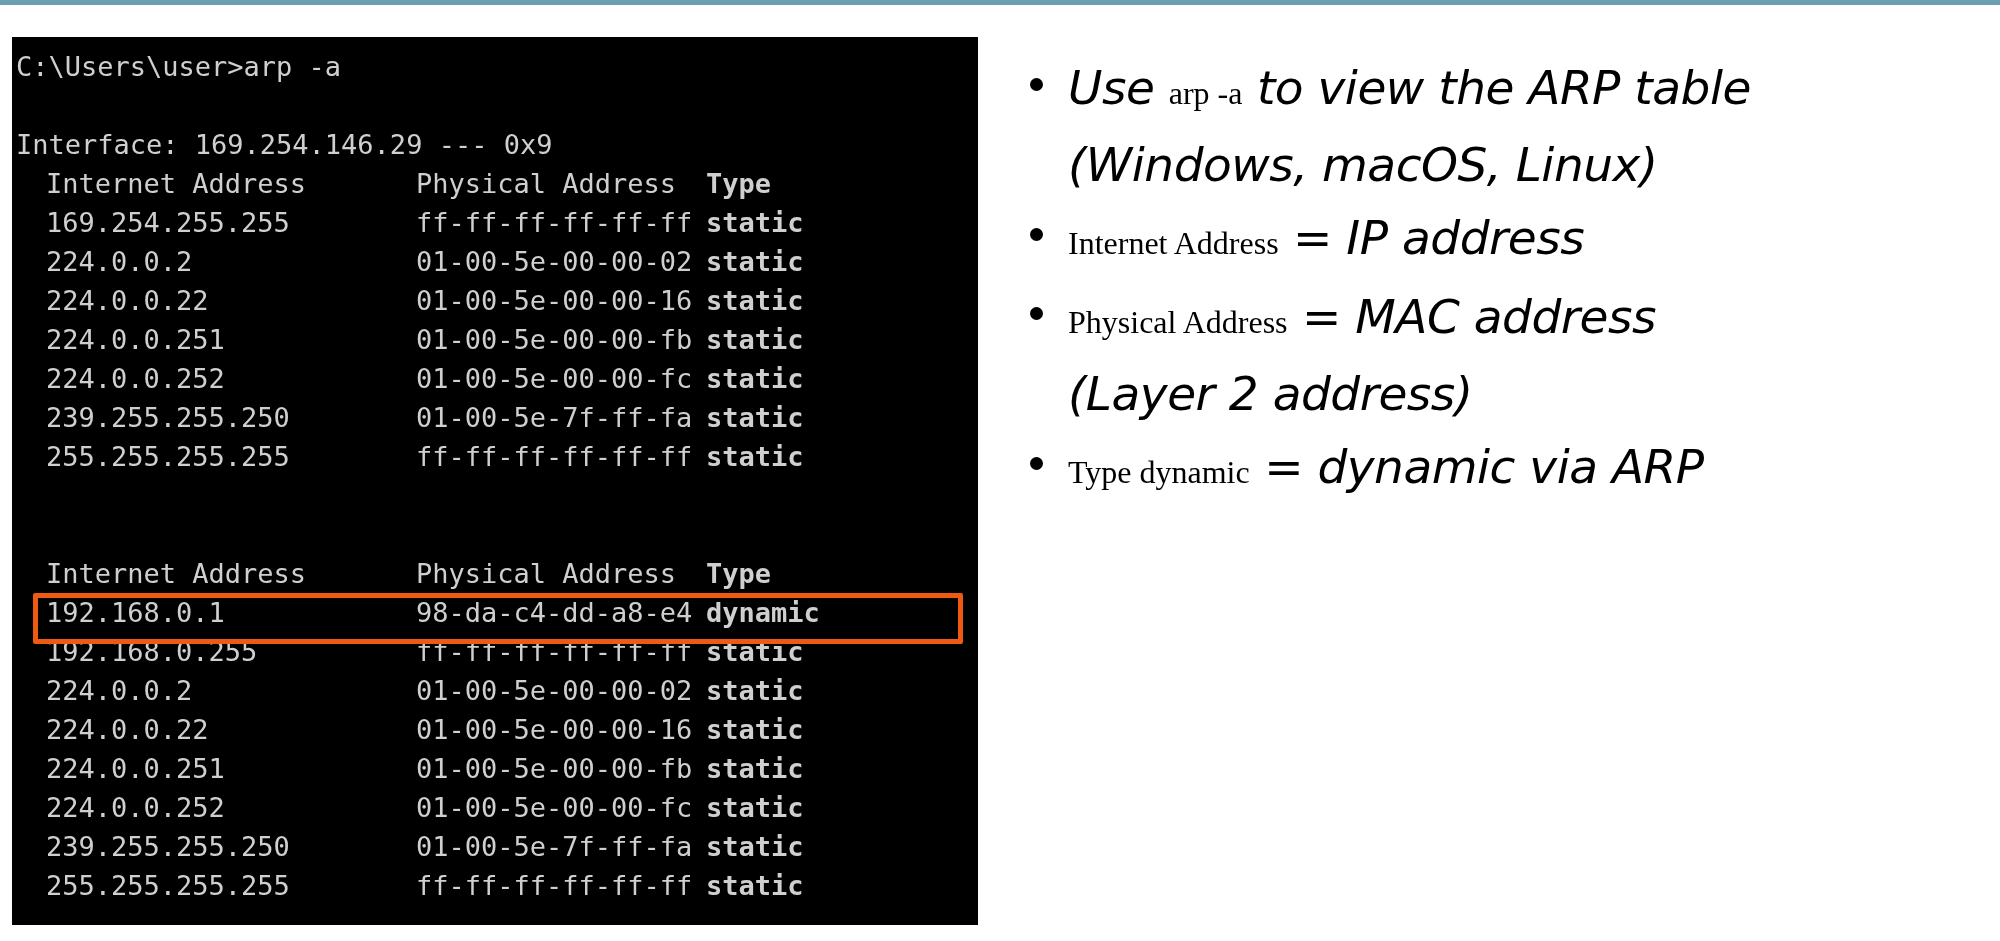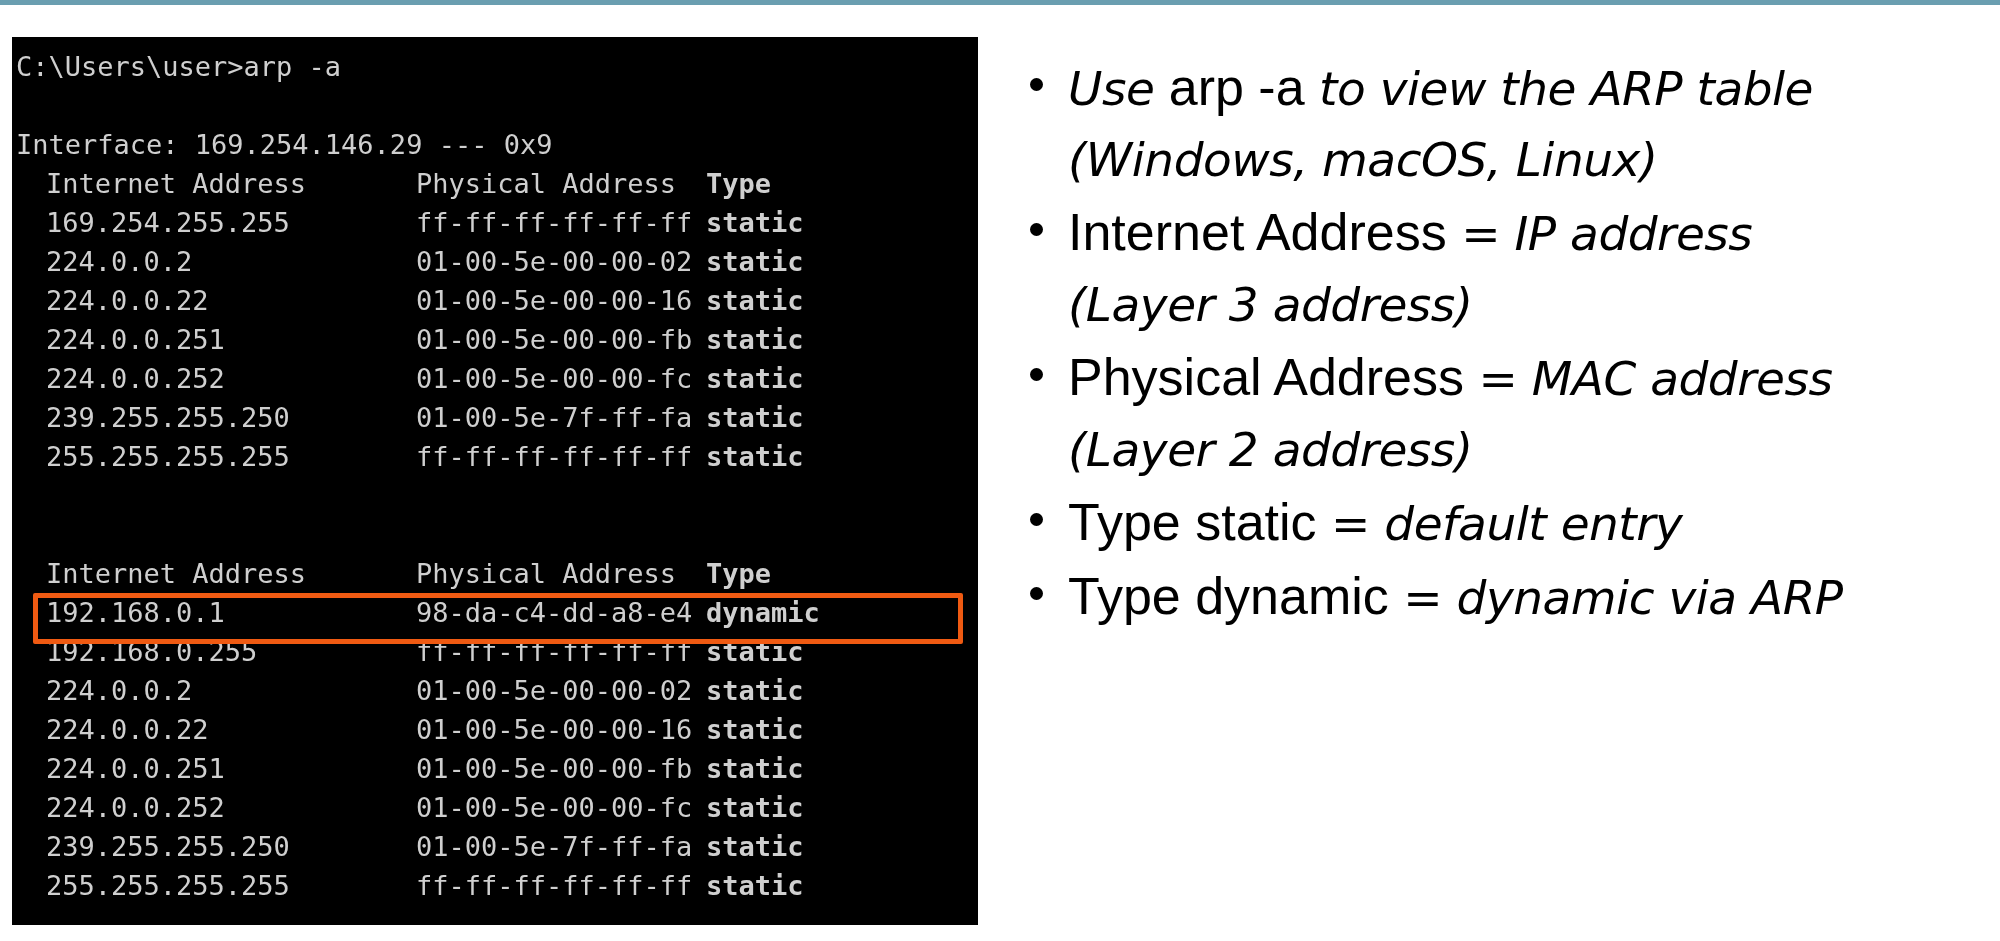--- a/index.html
+++ b/index.html
@@ -92,23 +92,23 @@
   .bline {
     font-family: "DejaVu Sans", sans-serif;
     font-style: italic;
     font-size: 47px;
     line-height: 71px;
     color: #000;
     white-space: nowrap;
     letter-spacing: -0.5px;
   }
   .code {
-    font-family: Liberation Sans, sans-serif;
+    font-family: Liberation Serif, serif;
     font-style: normal;
-    font-size: 52px;
+    font-size: 32px;
     letter-spacing: 0px;
   }
 </style>
 </head>
 <body>
 
 <div id="top-rule"></div>
 
 <div id="console">
   <div id="console-body">
@@ -140,28 +140,23 @@
 
 <div id="bullets">
     <div class="bullet">
       <span class="bullet-dot"></span>
       <div class="bline"><span>Use </span><span class="code">arp -a</span><span> to view the ARP table</span></div>
       <div class="bline"><span>(Windows, macOS, Linux)</span></div>
     </div>
     <div class="bullet">
       <span class="bullet-dot"></span>
       <div class="bline"><span class="code">Internet Address</span><span> = IP address</span></div>
-      <div class="bline"><span>(Layer 3 address)</span></div>
     </div>
     <div class="bullet">
       <span class="bullet-dot"></span>
       <div class="bline"><span class="code">Physical Address</span><span> = MAC address</span></div>
       <div class="bline"><span>(Layer 2 address)</span></div>
     </div>
     <div class="bullet">
       <span class="bullet-dot"></span>
-      <div class="bline"><span class="code">Type static</span><span> = default entry</span></div>
-    </div>
-    <div class="bullet">
-      <span class="bullet-dot"></span>
       <div class="bline"><span class="code">Type dynamic</span><span> = dynamic via ARP</span></div>
     </div>
   </div>
 
 </body></html>

